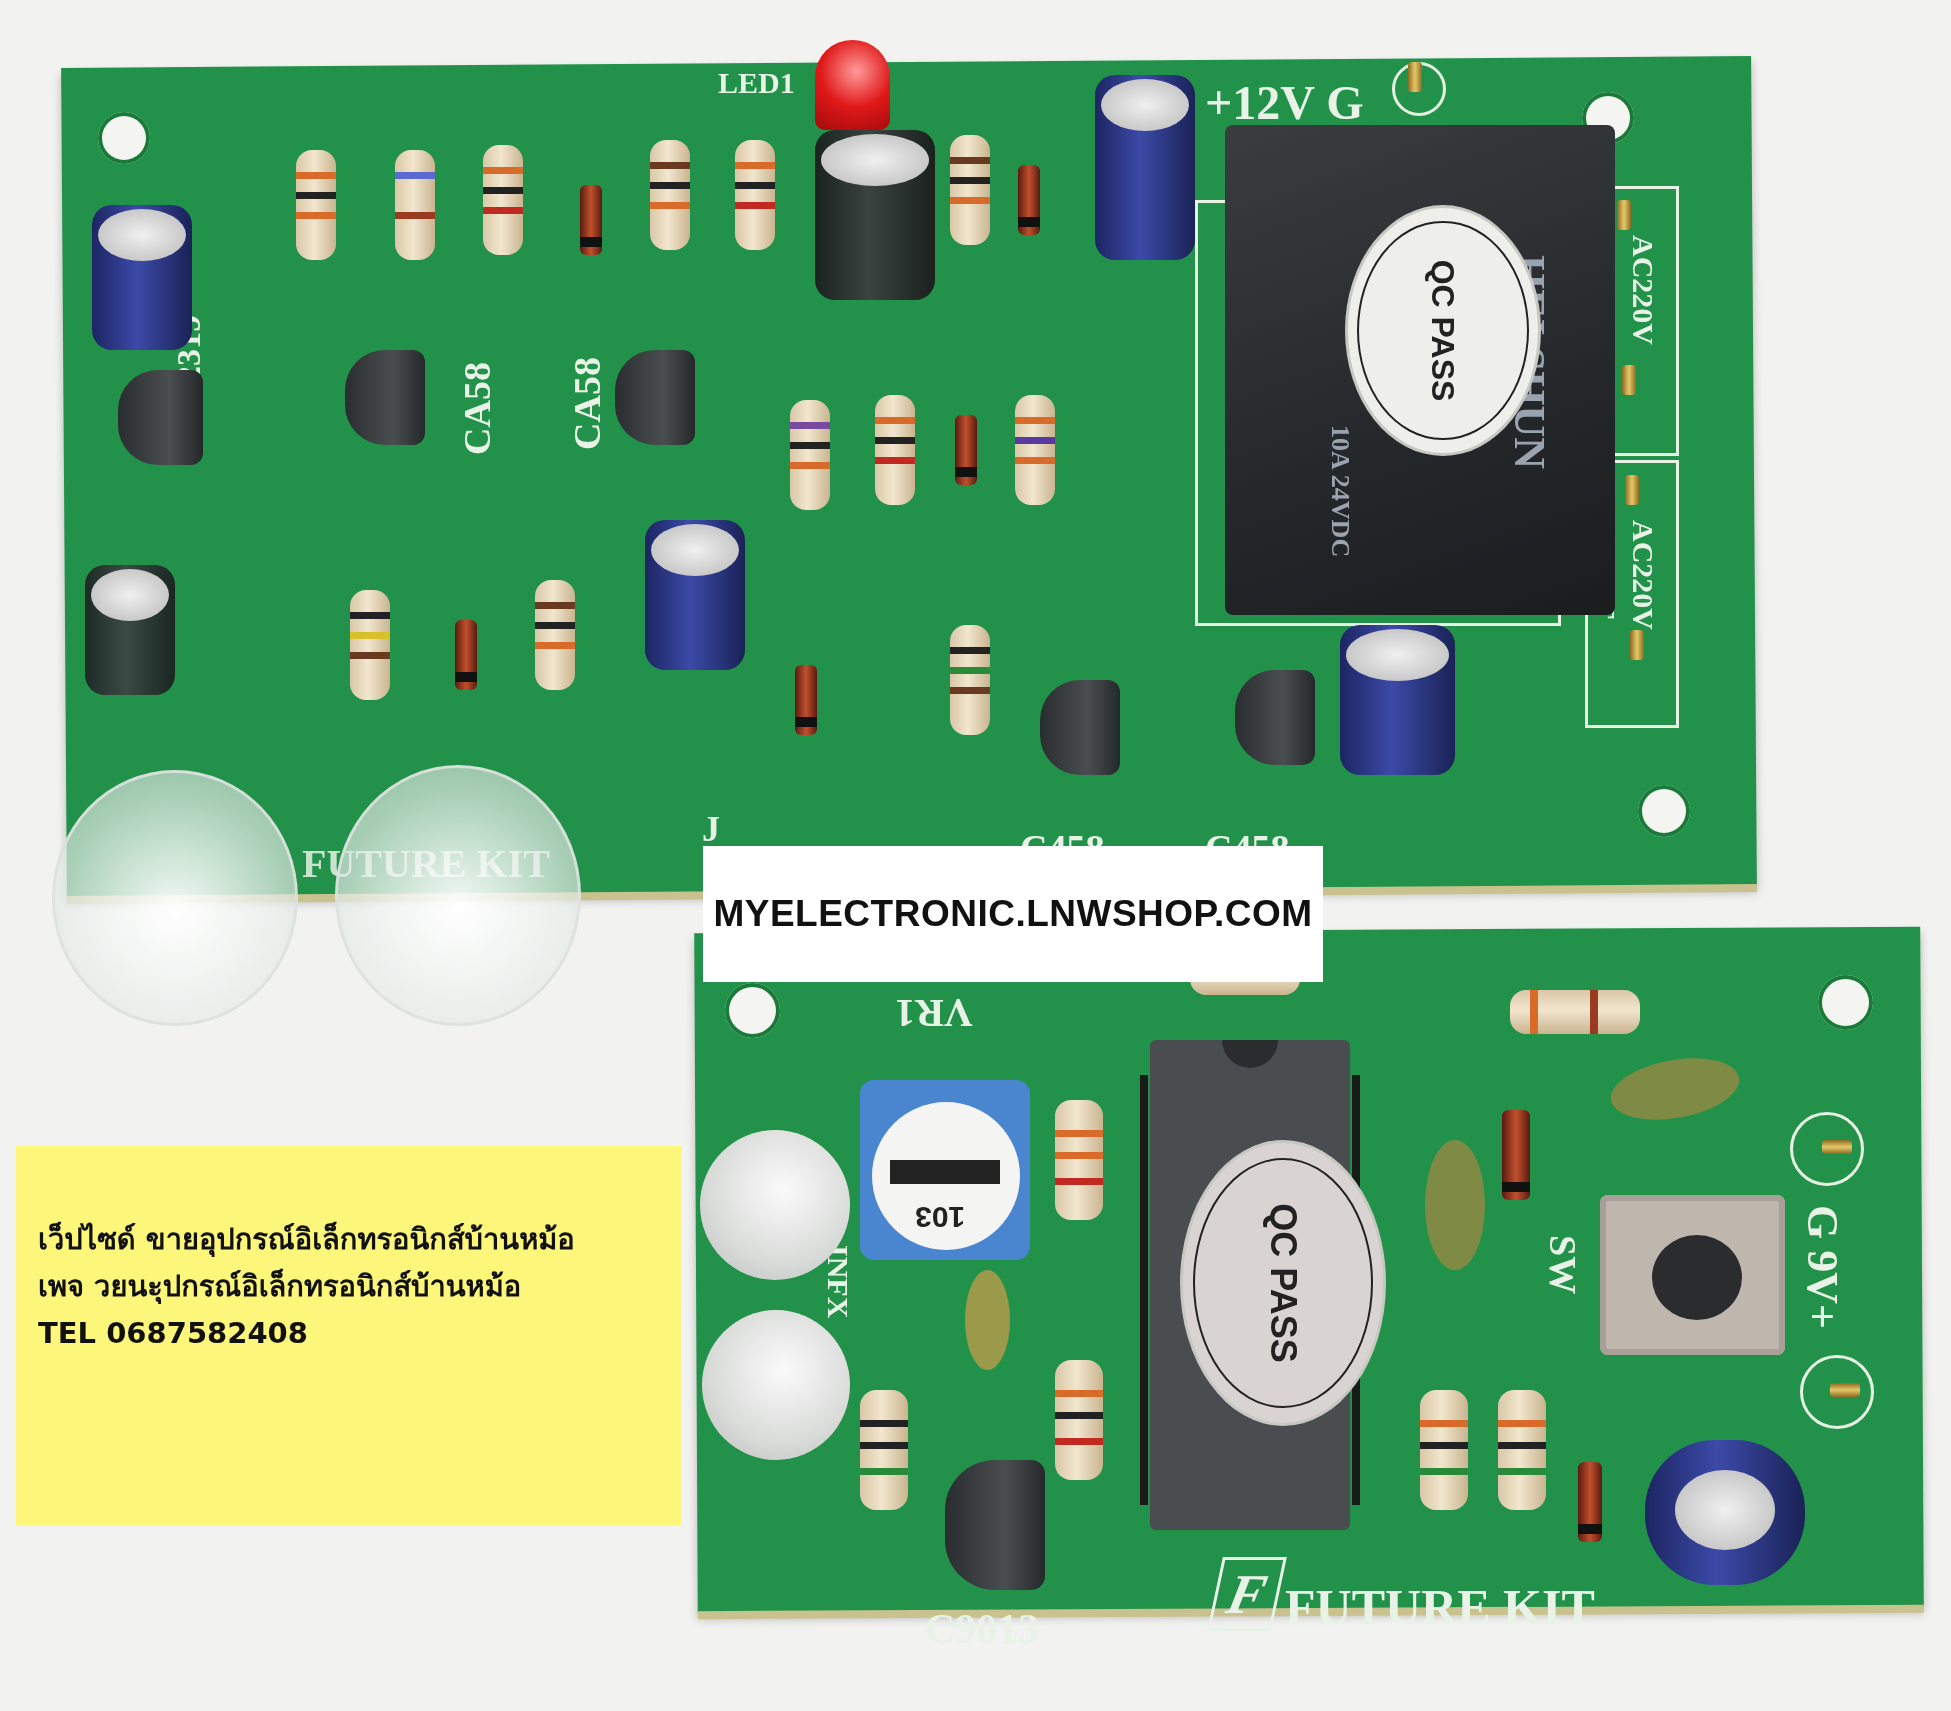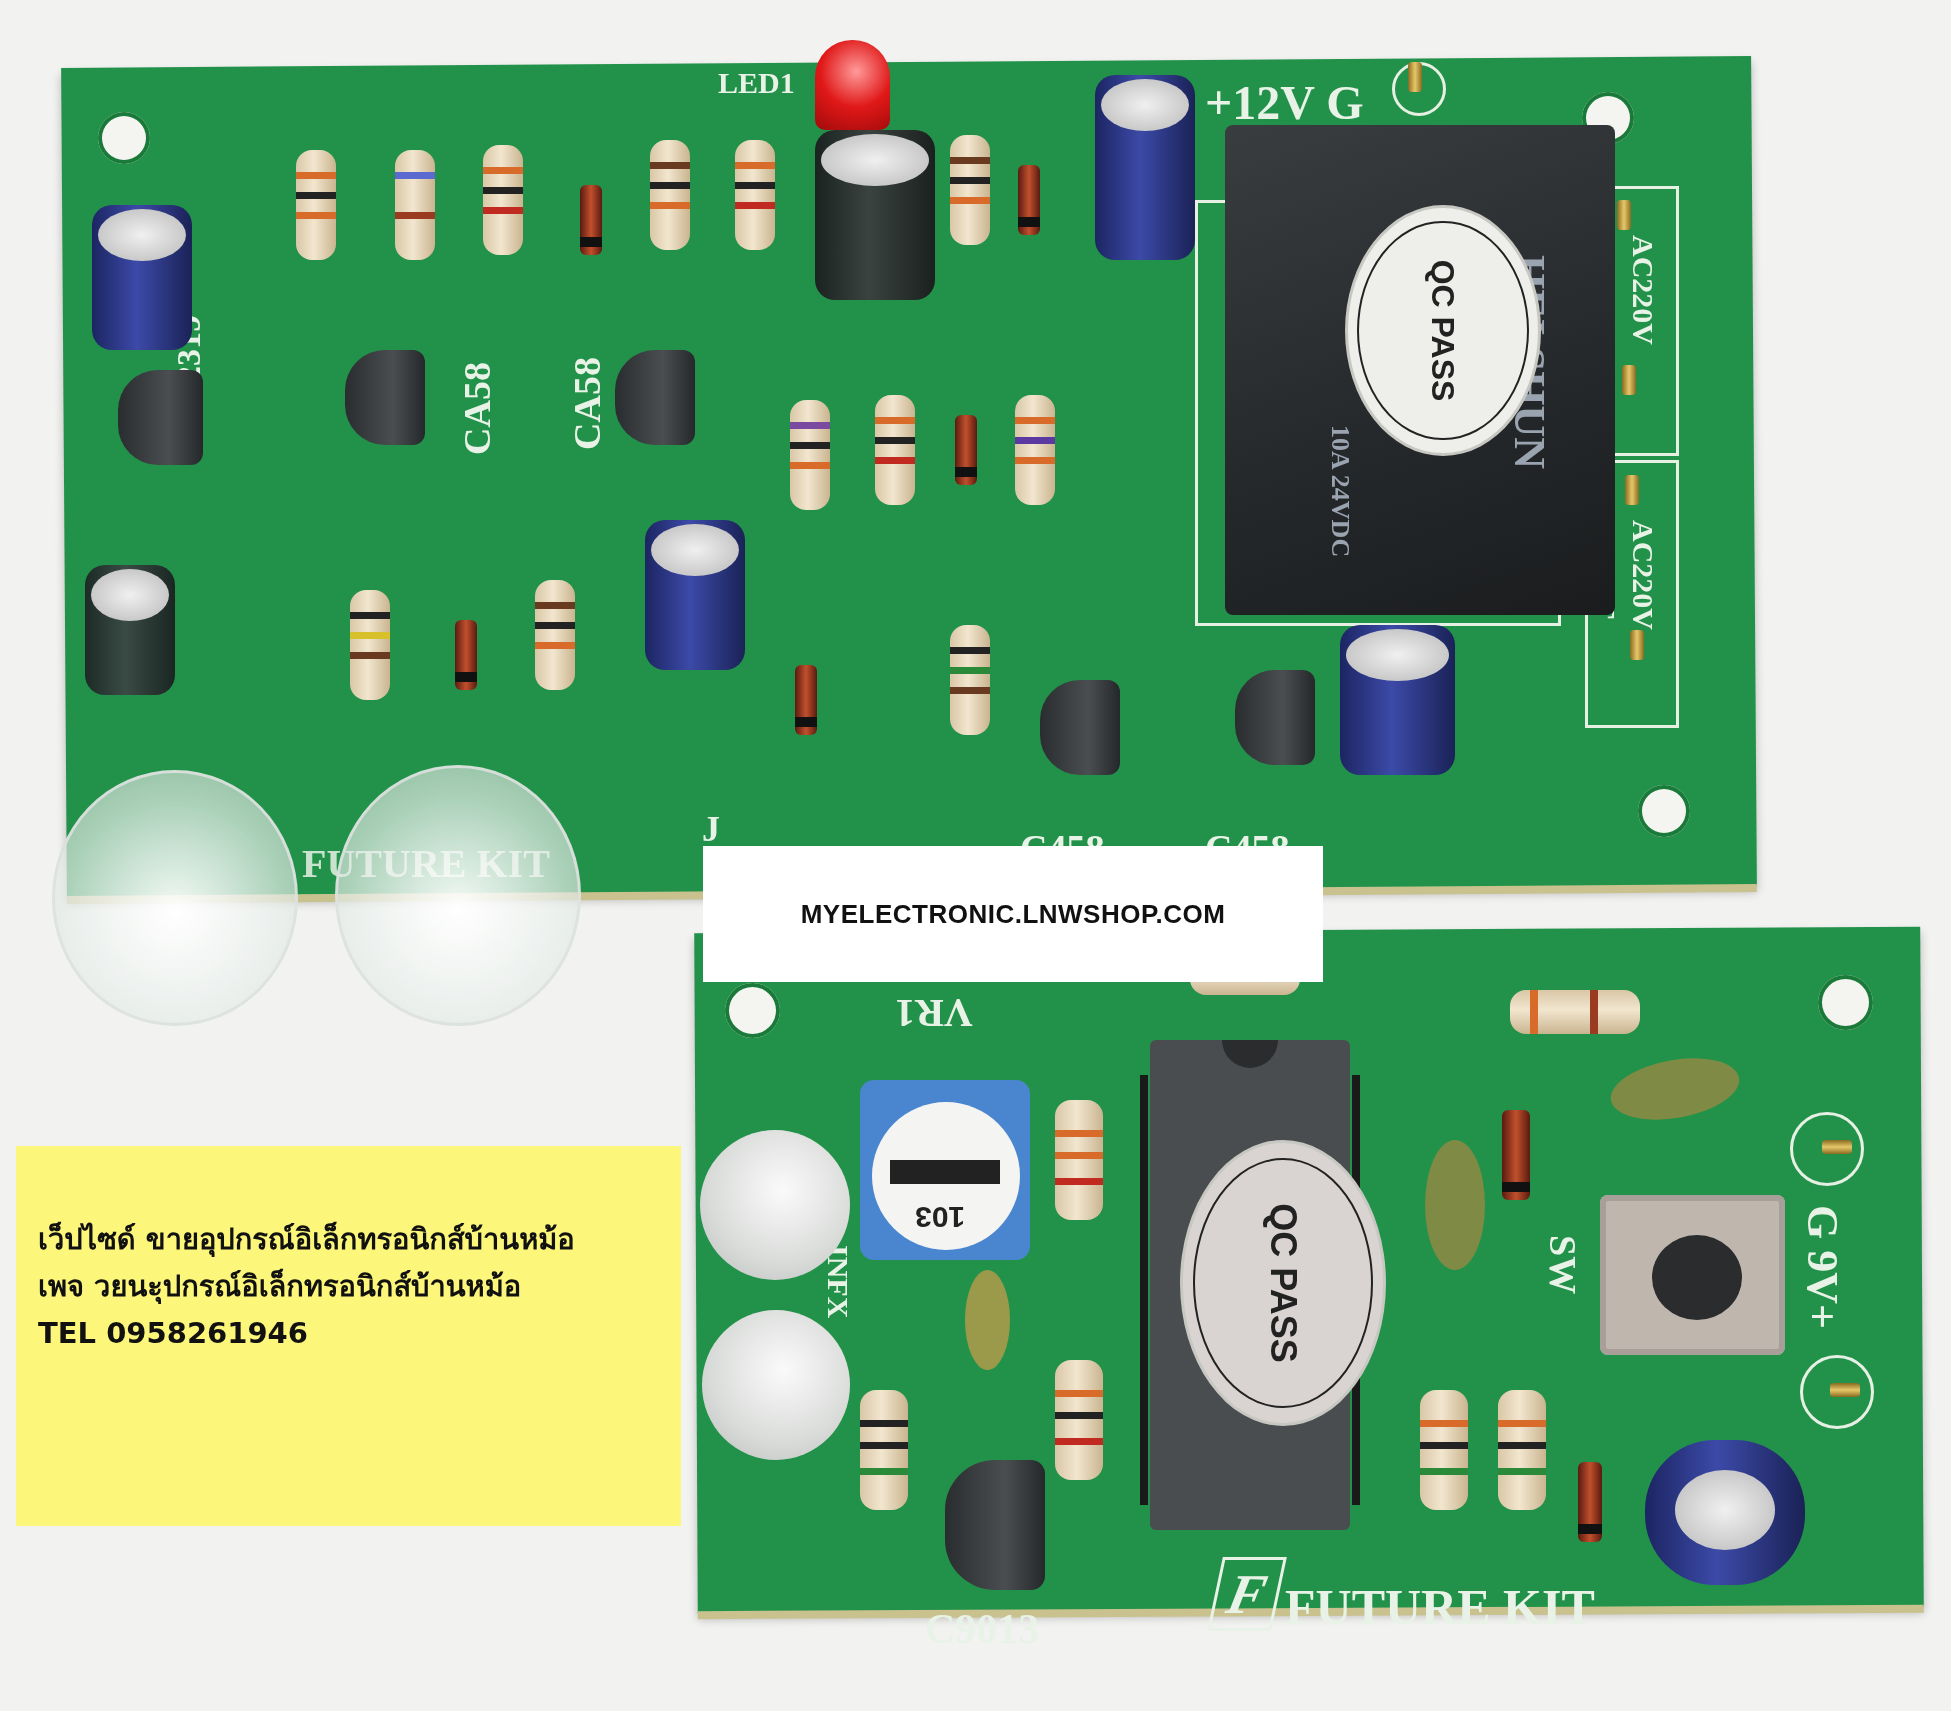--- a/index.html
+++ b/index.html
@@ -19,21 +19,21 @@
   .outline{position:absolute;border:3px solid #e6f0e3;}
   .circle{position:absolute;border:3px solid #e6f0e3;border-radius:50%;}
   .pin{position:absolute;width:14px;height:30px;border-radius:4px;background:linear-gradient(90deg,#8a6a20,#e6c86a,#8a6a20);}
   .lens{position:absolute;border-radius:50%;background:radial-gradient(circle at 50% 55%,rgba(255,255,255,0.95),rgba(230,236,232,0.7) 60%,rgba(200,210,205,0.6));border:3px solid rgba(220,225,222,0.9);}
   .ledw{position:absolute;border-radius:50%;background:radial-gradient(circle at 55% 40%,#fafafa,#d9dbd9 60%,#b8bcba);}
   .qc{position:absolute;border-radius:50%;background:#eeeeea;border:3px solid #c8c8c2;display:flex;align-items:center;justify-content:center;}
   .qc-in{border:2px solid #222;border-radius:50%;width:88%;height:88%;display:flex;align-items:center;justify-content:center;}
   .qc-text{font-family:"Liberation Sans",sans-serif;font-weight:bold;color:#222;transform:rotate(90deg);white-space:nowrap;}
   .ceramic{position:absolute;border-radius:50%;background:#7f8a44;}
   #banner{position:absolute;left:703px;top:846px;width:620px;height:136px;background:#ffffff;display:flex;align-items:center;justify-content:center;}
-  #banner span{font-family:"Liberation Sans",sans-serif;font-weight:bold;font-size:26px;color:#111;letter-spacing:0.5px;}
+  #banner span{font-family:"Liberation Sans",sans-serif;font-weight:bold;font-size:37px;color:#111;letter-spacing:0.5px;}
   #info{position:absolute;left:16px;top:1146px;width:665px;height:380px;background:#fcf67a;box-sizing:border-box;padding:70px 0 0 22px;}
   #info div{font-family:"DejaVu Sans",sans-serif;font-weight:bold;font-size:29px;line-height:47px;color:#111;white-space:nowrap;}
 </style>
 </head>
 <body>
 
 <div class="pcb" style="left:64px;top:62px;width:1690px;height:830px;transform:rotate(-0.4deg);">
   <div class="pcb-edge" style="left:0;right:0;bottom:-6px;height:8px;"></div>
 </div>
 
@@ -275,14 +275,14 @@
     <div class="top" style="left:30px;right:30px;top:30px;height:80px;"></div>
   </div>
 
 <div id="banner">
   <span>MYELECTRONIC.LNWSHOP.COM</span>
 </div>
 
 <div id="info">
   <div>เว็ปไซด์  ขายอุปกรณ์อิเล็กทรอนิกส์บ้านหม้อ</div>
   <div>เพจ  วยนะุปกรณ์อิเล็กทรอนิกส์บ้านหม้อ</div>
-  <div>TEL  0958261946</div>
+  <div>TEL  0687582408</div>
 </div>
 
 </body></html>

